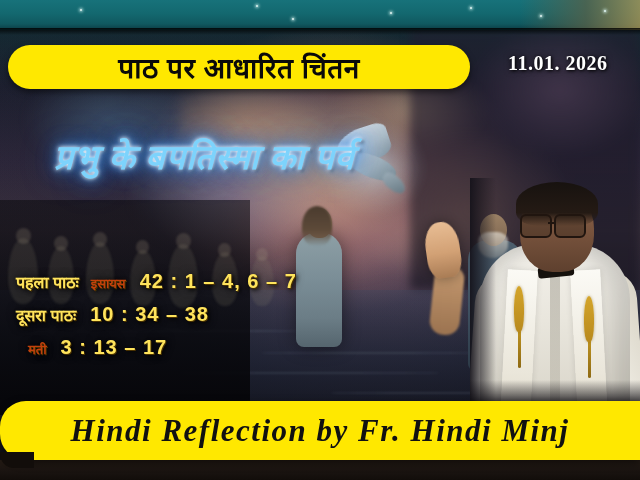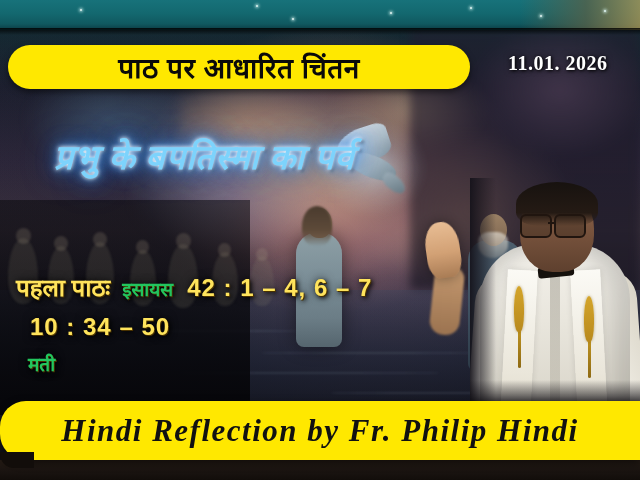--- a/index.html
+++ b/index.html
@@ -411,36 +411,36 @@
   }
   .reading-row {
     display: flex;
     align-items: baseline;
     margin-bottom: 10px;
     white-space: nowrap;
   }
   .r-label {
     color: #ffe45c;
     font-family: "Liberation Sans", sans-serif;
-    font-size: 24px;
+    font-size: 16px;
     font-weight: bold;
     text-shadow: 1px 1px 0 #4a3200, 2px 2px 4px rgba(0,0,0,0.95), 0 0 10px rgba(0,0,0,0.8);
   }
   .r-book {
-    color: #22c55e;
+    color: #c2410c;
     font-family: "Liberation Sans", sans-serif;
-    font-size: 19px;
+    font-size: 13px;
     font-weight: bold;
     margin-left: 12px;
     text-shadow: 1px 1px 0 #4a3200, 2px 2px 4px rgba(0,0,0,0.95), 0 0 10px rgba(0,0,0,0.8);
   }
   .r-ref {
     color: #ffe45c;
     font-family: "Liberation Sans", sans-serif;
-    font-size: 24px;
+    font-size: 20px;
     font-weight: bold;
     margin-left: 14px;
     letter-spacing: 1px;
     text-shadow: 1px 1px 0 #4a3200, 2px 2px 4px rgba(0,0,0,0.95), 0 0 10px rgba(0,0,0,0.8);
   }
 
   
   .banner {
     position: absolute;
     left: 0; top: 401px;
@@ -569,26 +569,28 @@
 
   <div class="title">प्रभु के बपतिस्मा का पर्व</div>
 
   <div class="readings">
     <div class="reading-row">
       <span class="r-label">पहला पाठः</span>
       <span class="r-book">इसायस</span>
       <span class="r-ref">42 : 1 – 4, 6 – 7</span>
     </div>
     <div class="reading-row">
-      <span class="r-ref">10 : 34 – 50</span>
+      <span class="r-label">दूसरा पाठः</span>
+      <span class="r-ref">10 : 34 – 38</span>
     </div>
     <div class="reading-row">
       <span class="r-book">मती</span>
+      <span class="r-ref">3 : 13 – 17</span>
     </div>
   </div>
 
   <div class="bottom-bar"></div>
   <div class="banner">
-    <div class="banner-text">Hindi Reflection by Fr. Philip Hindi</div>
+    <div class="banner-text">Hindi Reflection by Fr. Hindi Minj</div>
   </div>
   <div class="banner-notch"></div>
 
 </div>
 
 </body></html>

